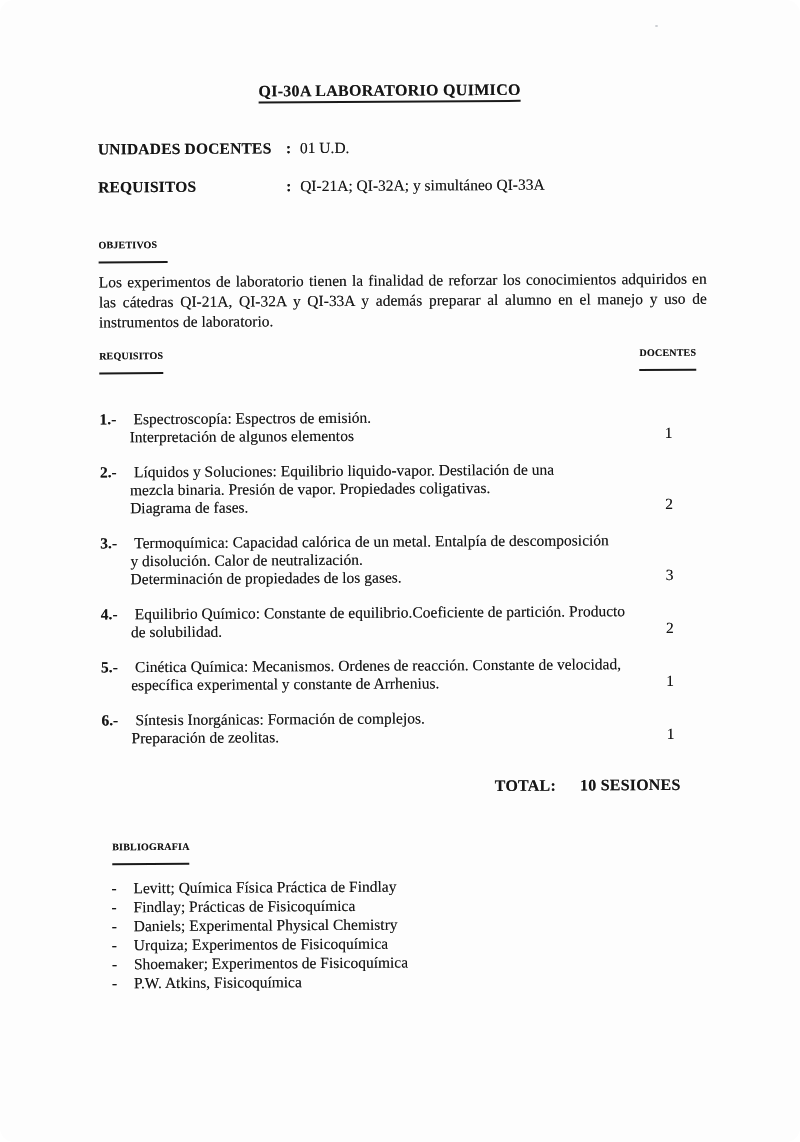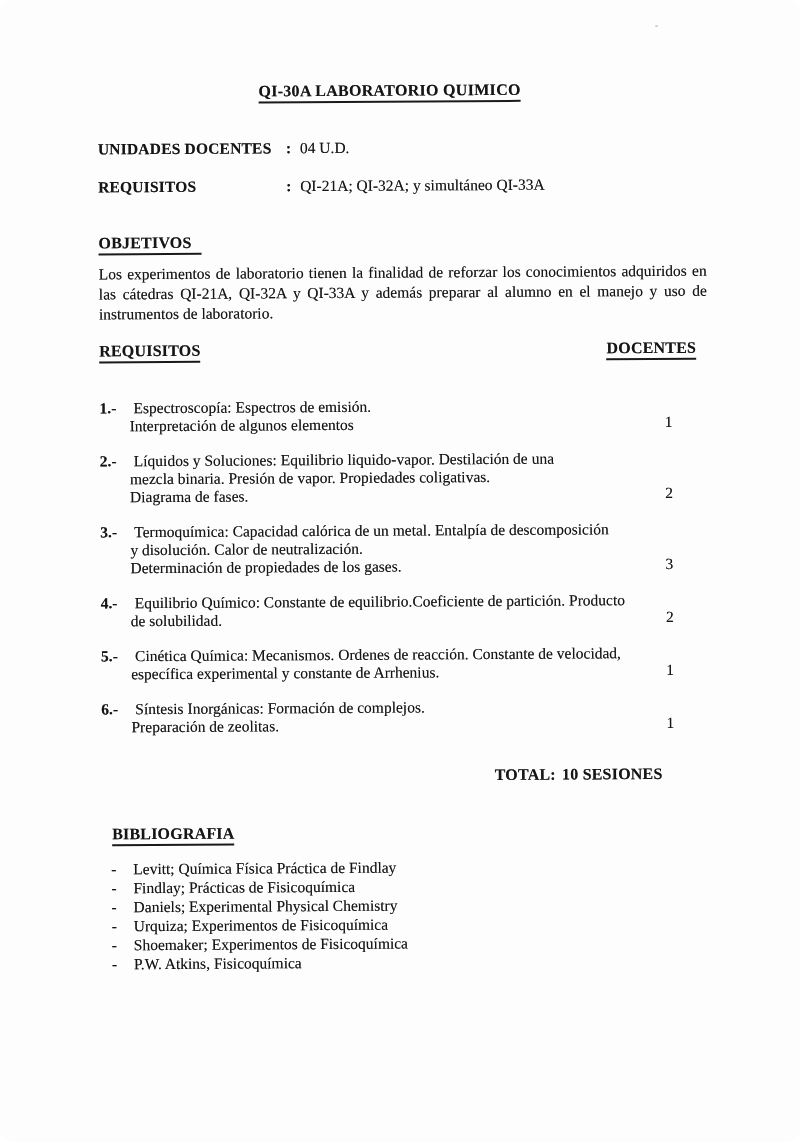--- a/index.html
+++ b/index.html
@@ -51,25 +51,25 @@
   .hlabel {
     width: 188px;
     flex: none;
     font-weight: bold;
     letter-spacing: 0.2px;
   }
   .hcolon { width: 14px; flex: none; font-weight: bold; }
   
   .sechead {
     display: inline-block;
-    font-size: 16px;
+    font-size: 10px;
     font-weight: bold;
     letter-spacing: 0.2px;
     border-bottom: 2.5px solid #1a1a1a;
-    padding-bottom: 1px;
+    padding-bottom: 11px;
   }
   .objetivos-head { margin-top: 38px; }
   .objetivos-head .sechead { padding-right: 10px; }
   .para {
     margin-top: 9px;
     width: 608px;
     font-size: 15.5px;
     line-height: 20px;
     text-align: justify;
   }
@@ -108,21 +108,21 @@
     font-size: 15.5px;
   }
   
   .total {
     margin-top: 32px;
     margin-left: 393px;
     font-size: 16px;
     font-weight: bold;
     letter-spacing: 0.2px;
   }
-  .total-value { margin-left: 2px; }
+  .total-value { margin-left: 20px; }
   
   .bib-head { margin-top: 39px; margin-left: 10px; }
   .biblist { margin-top: 13px; }
   .bibitem {
     display: flex;
     font-size: 15.5px;
     line-height: 19px;
   }
   .bibdash {
     margin-left: 9px;
@@ -149,21 +149,21 @@
 
     <div class="title-wrap">
       <span class="doc-title">QI-30A LABORATORIO QUIMICO</span>
     </div>
 
     <div class="content">
 
       <div class="hrow hrow-1">
         <span class="hlabel">UNIDADES DOCENTES</span>
         <span class="hcolon">:</span>
-        <span class="hvalue">04 U.D.</span>
+        <span class="hvalue">01 U.D.</span>
       </div>
       <div class="hrow hrow-2">
         <span class="hlabel">REQUISITOS</span>
         <span class="hcolon">:</span>
         <span class="hvalue">QI-21A; QI-32A; y simultáneo QI-33A</span>
       </div>
 
       <div class="objetivos-head">
         <span class="sechead">OBJETIVOS</span>
       </div>

